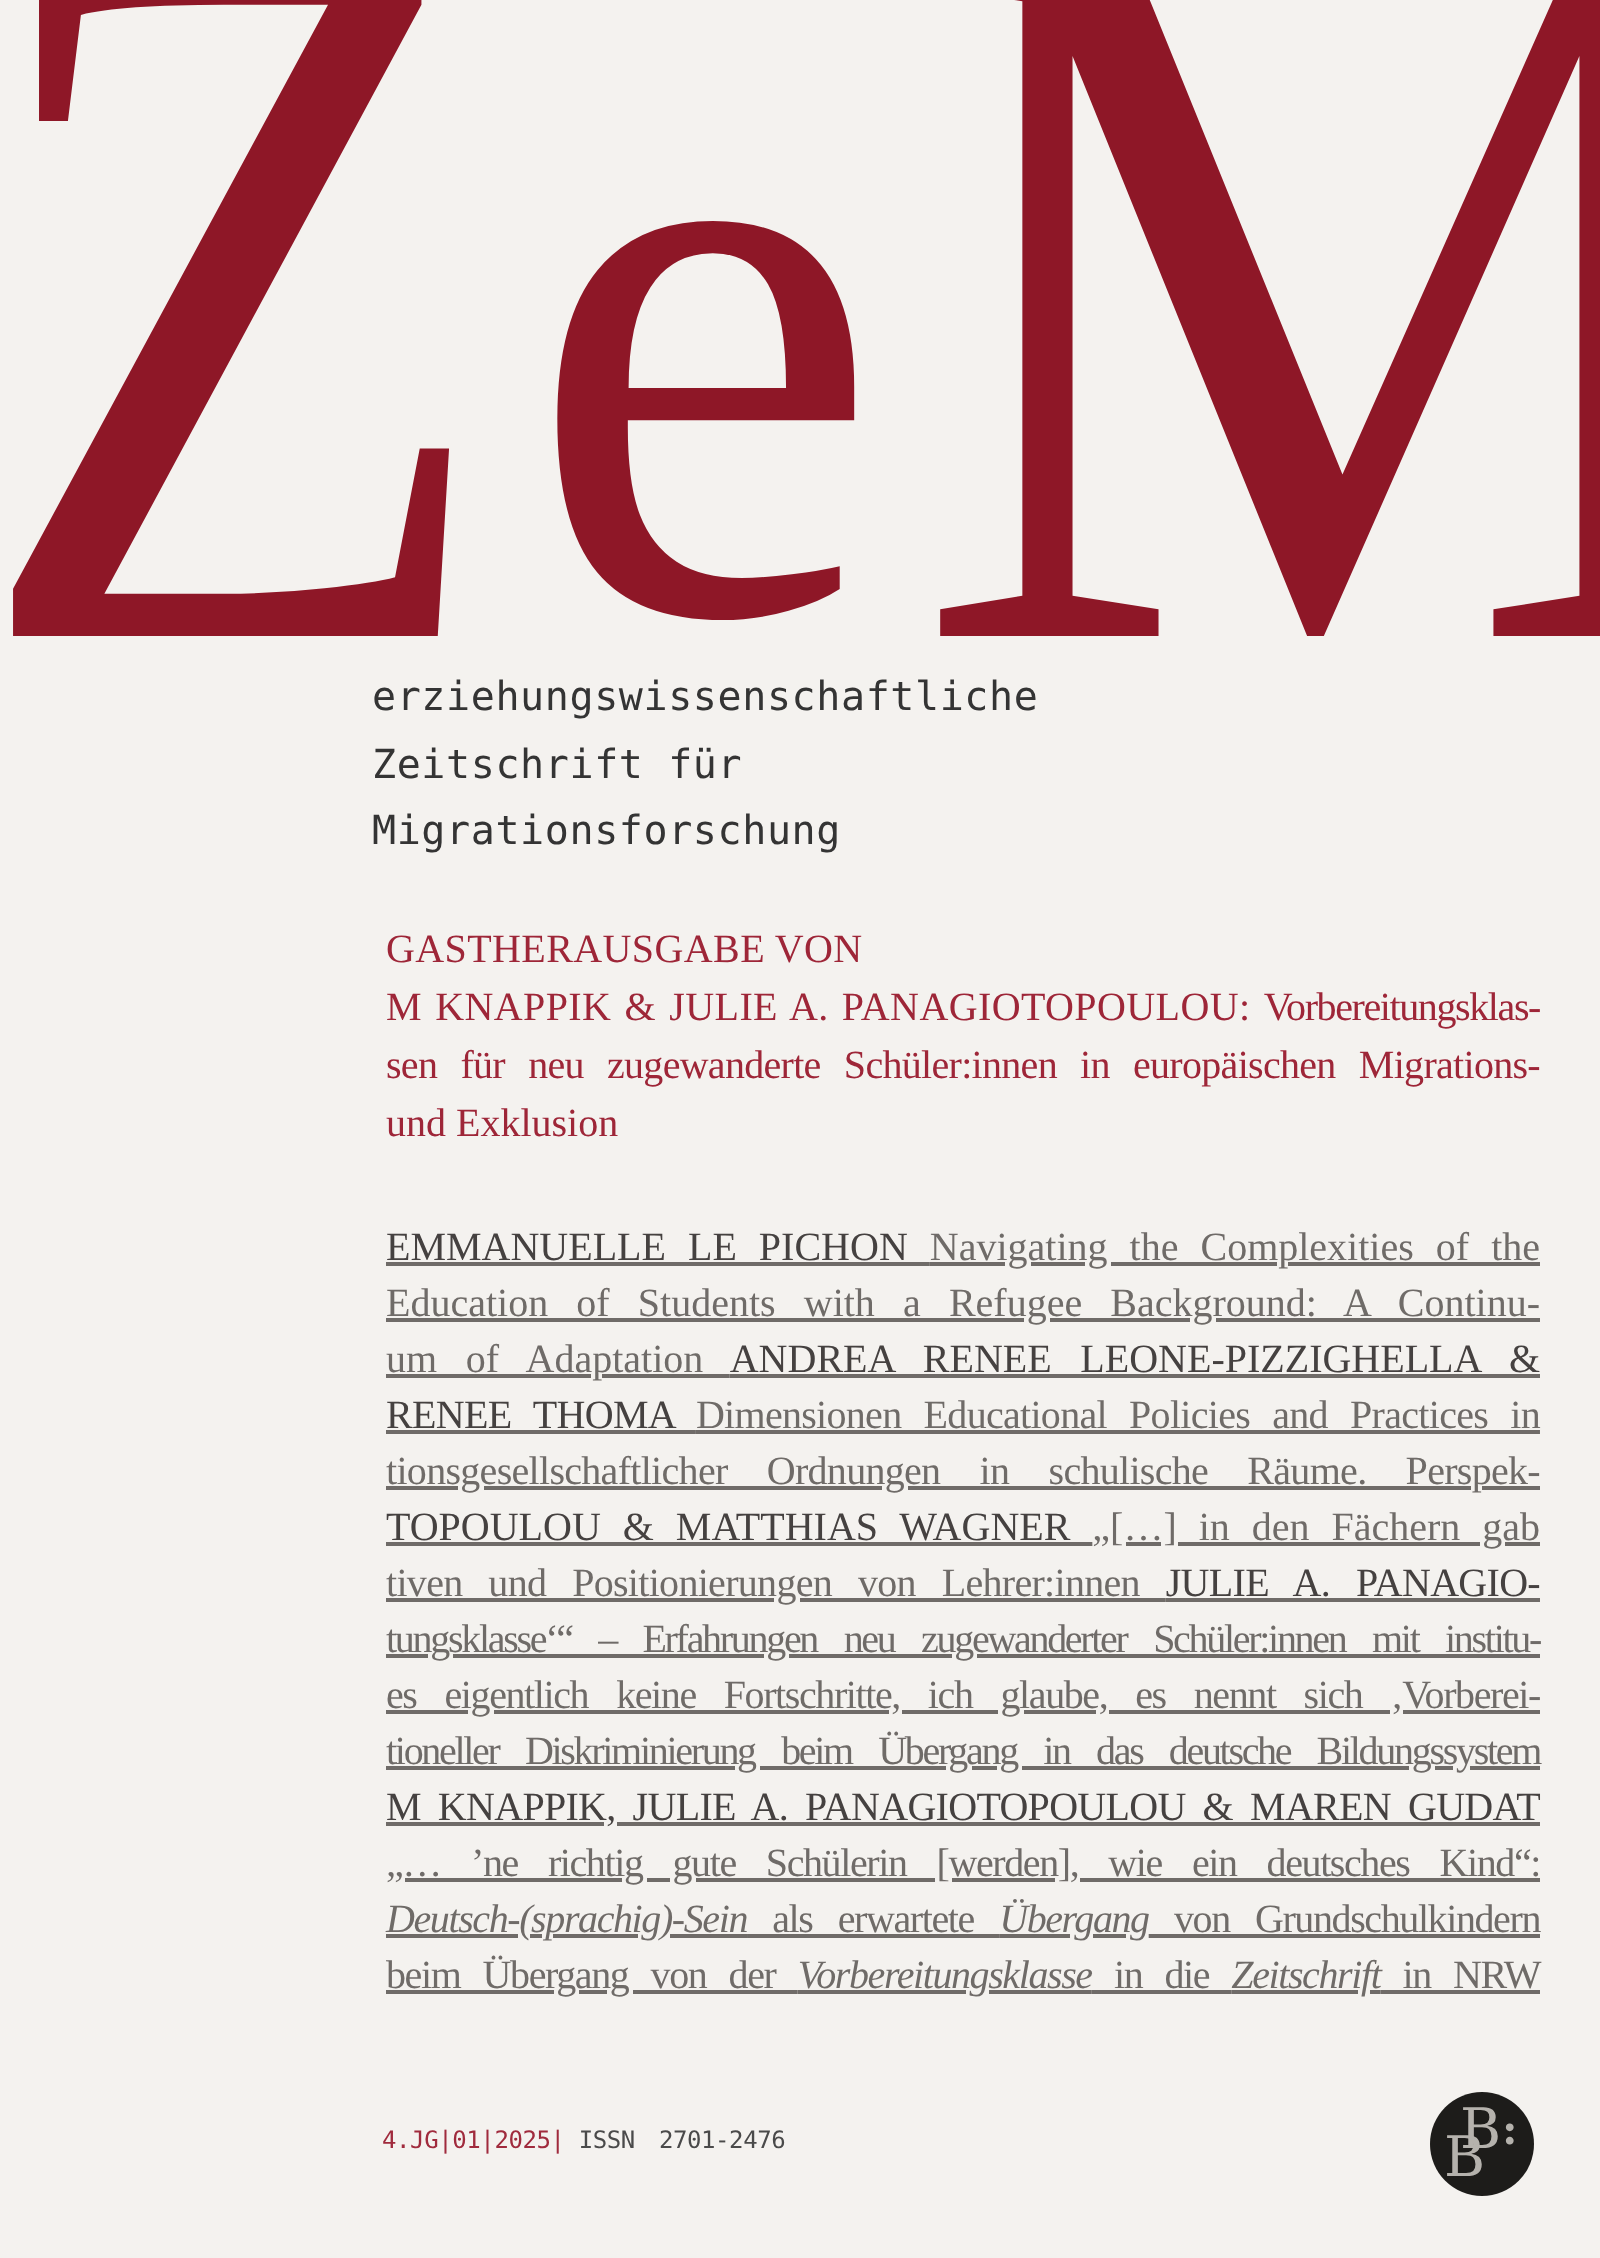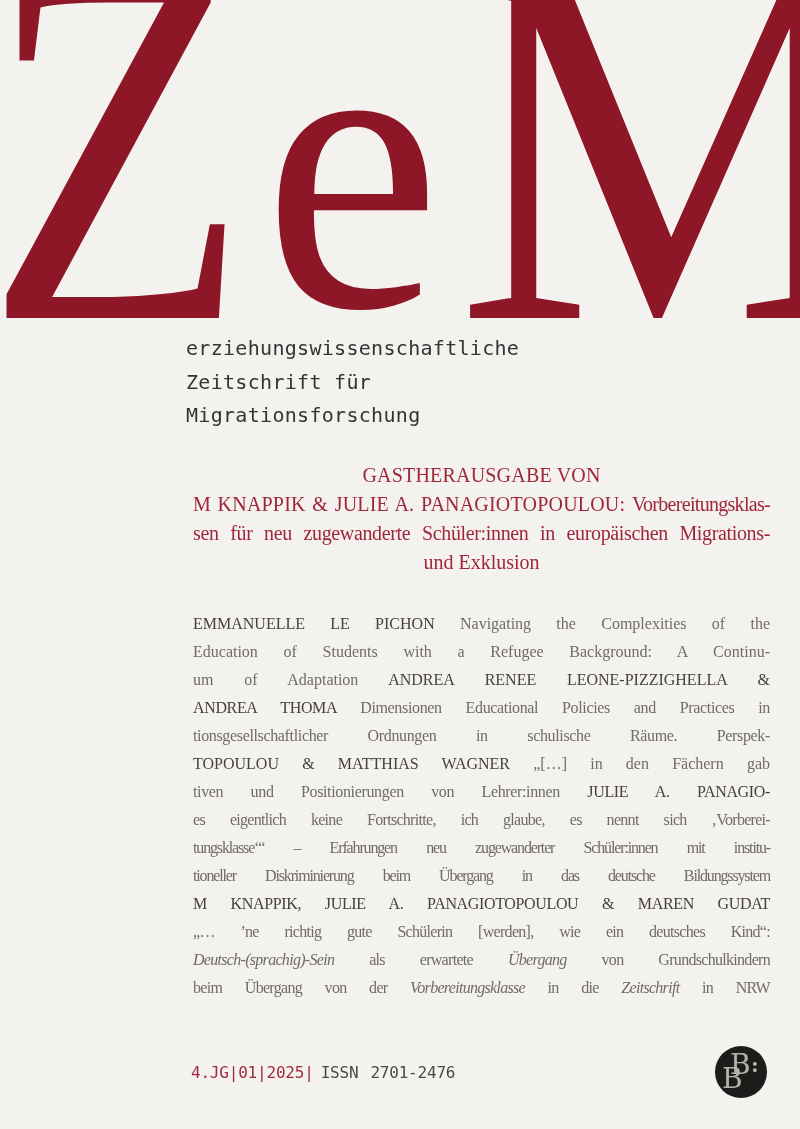--- a/index.html
+++ b/index.html
@@ -23,38 +23,38 @@
 
   
   .guest {
     position:absolute; left:193px; top:461px; width:577px;
     font-size:20px; line-height:29px; color:#9e2638;
   }
 
   
   .contents {
     position:absolute; left:193px; top:610px; width:577px;
-    font-size:16px; line-height:28px; color:#6f6b68;
+    font-size:20px; line-height:28px; color:#6f6b68;text-decoration:underline;
   }
   .run-name   { color:#454140; }
   .run-title  { }
   .run-italic { font-style:italic; }
   .caps       { letter-spacing:0.2px; }
 
   .jline { text-align:justify; text-align-last:justify; }
-  .lline { text-align:center; }
+  .lline { text-align:left; }
   .t1 { letter-spacing:-0.35px; }
   .t2 { letter-spacing:-0.7px;  word-spacing:-1px; }
   .t3 { letter-spacing:-1.15px; word-spacing:-2px; }
 
   
   .footer {
     position:absolute; left:191px; top:1063px;
     font-family:"DejaVu Sans Mono", monospace;
-    font-size:16px; letter-spacing:-0.2px; color:#4a4a4a;
+    font-size:12px; letter-spacing:-0.2px; color:#4a4a4a;
     white-space:nowrap;
   }
   .footer .issue { color:#a02b3d; }
   .footer .issn-label  { margin-left:7px; }
   .footer .issn-number { margin-left:12px; }
 
   
   .pub-logo {
     position:absolute; left:715px; top:1046px; width:52px; height:52px;
     border-radius:50%; background:#1d1c1a;
@@ -88,26 +88,26 @@
     <div class="lline"><span class="caps">GASTHERAUSGABE VON</span></div>
     <div class="jline t2"><span class="caps">M KNAPPIK &amp; JULIE A. PANAGIOTOPOULOU: </span><span>Vorbereitungsklas-</span></div>
     <div class="jline t1"><span>sen für neu zugewanderte Schüler:innen in europäischen Migrations-</span></div>
     <div class="lline"><span>und Exklusion</span></div>
   </div>
 
   <div class="contents">
     <div class="jline"><span class="run-name">EMMANUELLE LE PICHON </span><span class="run-title">Navigating the Complexities of the</span></div>
     <div class="jline"><span class="run-title">Education of Students with a Refugee Background: A Continu-</span></div>
     <div class="jline"><span class="run-title">um of Adaptation </span><span class="run-name">ANDREA RENEE LEONE-PIZZIGHELLA &amp;</span></div>
-    <div class="jline t1"><span class="run-name">ANDREA THOMA </span><span class="run-title">Dimensionen Educational Policies and Practices in</span></div>
+    <div class="jline t1"><span class="run-name">RENEE THOMA </span><span class="run-title">Dimensionen Educational Policies and Practices in</span></div>
     <div class="jline t1"><span class="run-title">tionsgesellschaftlicher Ordnungen in schulische Räume. Perspek-</span></div>
     <div class="jline"><span class="run-name">TOPOULOU &amp; MATTHIAS WAGNER </span><span class="run-title">„[…] in den Fächern gab</span></div>
     <div class="jline t1"><span class="run-title">tiven und Positionierungen von Lehrer:innen </span><span class="run-name">JULIE A. PANAGIO-</span></div>
+    <div class="jline t3"><span class="run-title">tungsklasse‘“ – Erfahrungen neu zugewanderter Schüler:innen mit institu-</span></div>
     <div class="jline t2"><span class="run-title">es eigentlich keine Fortschritte, ich glaube, es nennt sich ‚Vorberei-</span></div>
-    <div class="jline t3"><span class="run-title">tungsklasse‘“ – Erfahrungen neu zugewanderter Schüler:innen mit institu-</span></div>
     <div class="jline t3"><span class="run-title">tioneller Diskriminierung beim Übergang in das deutsche Bildungssystem</span></div>
     <div class="jline t1"><span class="run-name">M KNAPPIK, JULIE A. PANAGIOTOPOULOU &amp; MAREN GUDAT</span></div>
     <div class="jline t2"><span class="run-title">„… ’ne richtig gute Schülerin [werden], wie ein deutsches Kind“:</span></div>
     <div class="jline t2"><span class="run-italic">Deutsch-(sprachig)-Sein</span><span class="run-title"> als erwartete </span><span class="run-italic">Übergang</span><span class="run-title"> von Grundschulkindern</span></div>
     <div class="jline t2"><span class="run-title">beim Übergang von der </span><span class="run-italic">Vorbereitungsklasse</span><span class="run-title"> in die </span><span class="run-italic">Zeitschrift</span><span class="run-title"> in NRW</span></div>
   </div>
 
   <div class="footer">
     <span class="issue">4.JG|01|2025|</span><span class="issn-label">ISSN</span><span class="issn-number">2701-2476</span>
   </div>

